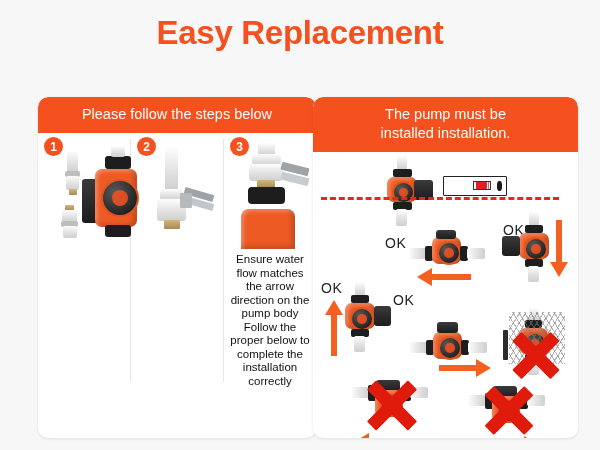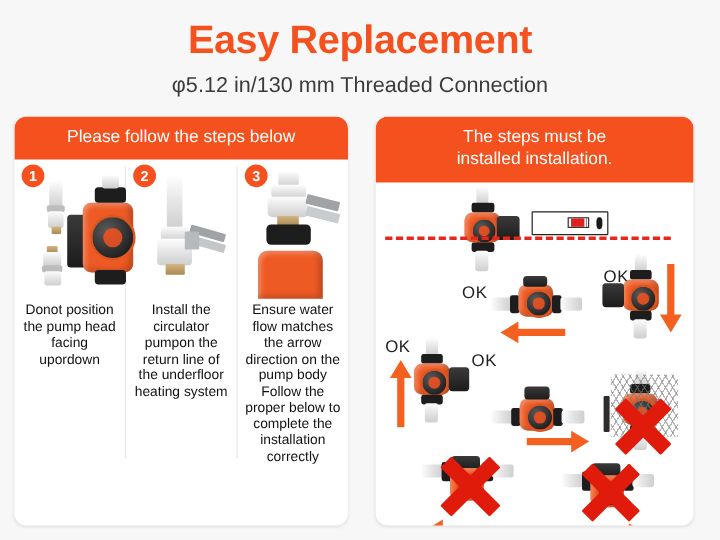--- a/index.html
+++ b/index.html
@@ -27,21 +27,21 @@
   }
 
   
   .panel{
     position:absolute;top:97px;
     background:#ffffff;
     border-radius:10px;
     box-shadow:0 1px 3px rgba(0,0,0,0.10);
     overflow:hidden;
   }
-  .panel-left{left:12px;width:278px;height:341px;}
+  .panel-left{left:38px;width:278px;height:341px;}
   .panel-right{left:313px;width:265px;height:341px;}
   .panel-head{
     background:#f4511e;
     color:#fff;
     text-align:center;
     font-size:14.5px;
     line-height:19px;
     padding:8px 6px 9px 6px;
     border-radius:10px 10px 0 0;
   }
@@ -127,21 +127,20 @@
       repeating-linear-gradient(-58deg, rgba(120,120,120,.55) 0 1px, transparent 1px 5px);
   }
   .wrench{position:absolute;background:#2c2c2c;border-radius:1px;}
 </style>
 </head>
 <body>
 
 <div class="page">
 
   <div class="title">Easy Replacement</div>
-  <div class="subtitle">φ5.12 in/130 mm Threaded Connection</div>
 
   <div class="panel panel-left">
     <div class="panel-head">
       <div>Please follow the steps below</div>
     </div>
 
     <div class="panel-body">
       <div class="steps">
 
         <div class="step">
@@ -158,37 +157,35 @@
             <div class="nut grey" style="left:20px;top:84px;width:17px;height:6px;"></div>
             <div class="pipe-w h" style="left:22px;top:89px;width:14px;height:12px;"></div>
 
             <div class="pump-motor" style="left:41px;top:42px;width:19px;height:44px;"></div>
             <div class="pump-body" style="left:54px;top:32px;width:42px;height:58px;"></div>
             <div class="pump-face" style="left:60px;top:42px;width:34px;height:34px;"></div>
             <div class="nut" style="left:64px;top:19px;width:26px;height:13px;border-radius:3px;"></div>
             <div class="pipe-w h" style="left:70px;top:9px;width:14px;height:11px;"></div>
             <div class="nut" style="left:64px;top:88px;width:26px;height:12px;border-radius:3px;"></div>
           </div>
-          <div class="step-cap">Donot position the pump head facing upordown</div>
         </div>
 
         <div class="divider"></div>
 
         <div class="step">
           <div class="badge">2</div>
           <div class="step-img">
             <div class="pipe-w h" style="left:31px;top:10px;width:13px;height:44px;"></div>
             <div class="pipe-w h" style="left:26px;top:52px;width:23px;height:12px;border-radius:3px;"></div>
             <div class="pipe-w h" style="left:23px;top:62px;width:29px;height:22px;border-radius:3px;"></div>
             <div class="brass" style="left:30px;top:83px;width:16px;height:9px;"></div>
             <div class="wrench" style="left:50px;top:54px;width:30px;height:7px;background:#9fa3a6;transform:rotate(16deg);"></div>
             <div class="wrench" style="left:50px;top:63px;width:30px;height:7px;background:#c3c7ca;transform:rotate(16deg);"></div>
             <div class="wrench" style="left:46px;top:56px;width:12px;height:15px;background:#b6babd;"></div>
           </div>
-          <div class="step-cap">Install the circulator pumpon the return line of the underfloor heating system</div>
         </div>
 
         <div class="divider"></div>
 
         <div class="step">
           <div class="badge">3</div>
           <div class="step-img">
             <div class="pipe-w h" style="left:31px;top:6px;width:17px;height:13px;"></div>
             <div class="pipe-w h" style="left:25px;top:17px;width:29px;height:12px;border-radius:4px;"></div>
             <div class="pipe-w h" style="left:22px;top:27px;width:34px;height:17px;border-radius:4px;"></div>
@@ -200,21 +197,21 @@
           </div>
           <div class="step-cap">Ensure water flow matches the arrow direction on the pump body Follow the proper below to complete the installation correctly</div>
         </div>
 
       </div>
     </div>
   </div>
 
   <div class="panel panel-right">
     <div class="panel-head">
-      <div>The steps must be</div>
+      <div>The pump must be</div>
       <div>installed installation.</div>
     </div>
 
     <div class="rp">
 
       <div>
         <div class="pipe-w h" style="position:absolute;left:84px;top:4px;width:10px;height:14px;"></div>
         <div class="nut" style="position:absolute;left:80px;top:17px;width:19px;height:8px;border-radius:2px;"></div>
         <div class="pump-body" style="position:absolute;left:74px;top:25px;width:30px;height:25px;"></div>
         <div class="pump-face" style="position:absolute;left:79px;top:29px;width:19px;height:19px;"></div>

